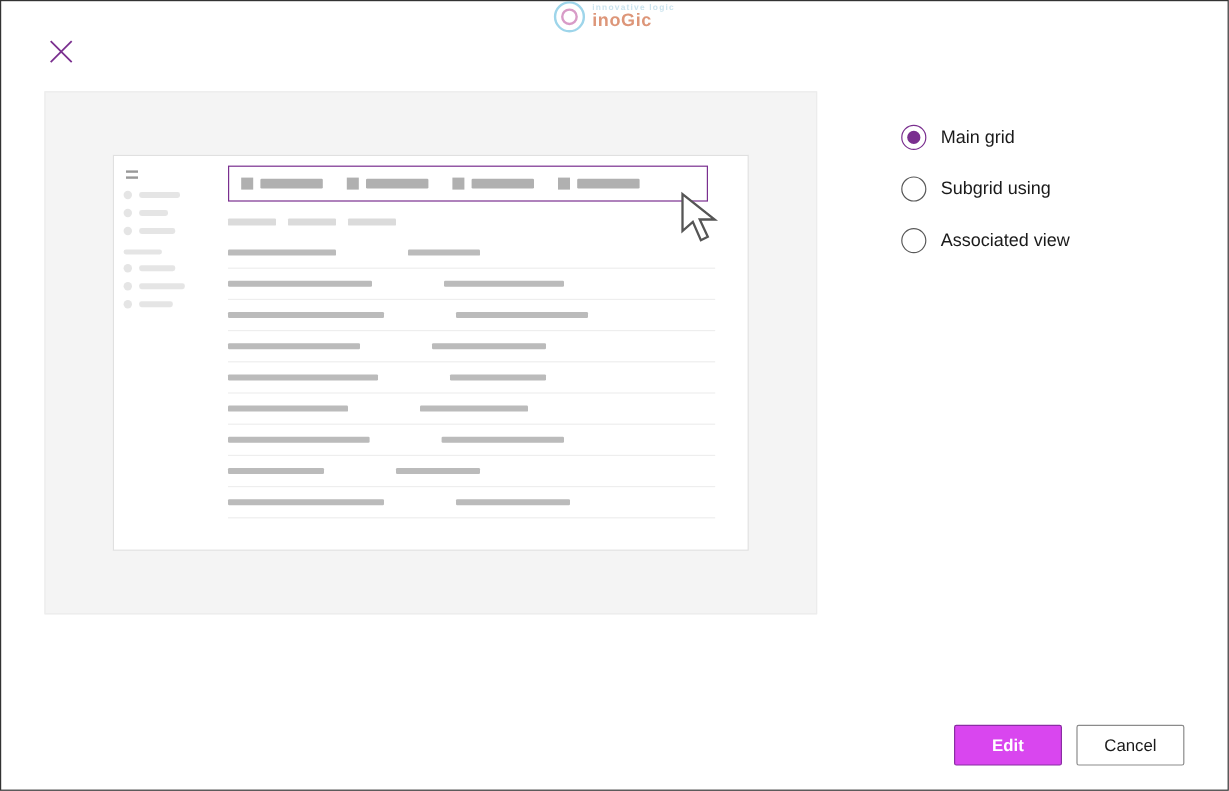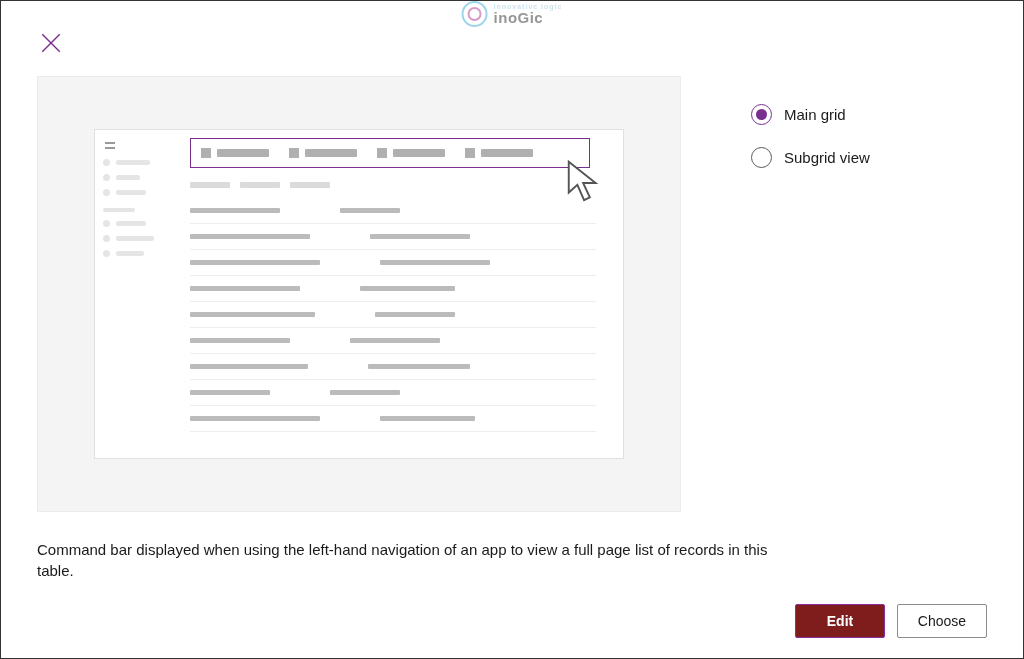--- a/index.html
+++ b/index.html
@@ -203,21 +203,21 @@
     }
     .btn {
       min-width: 90px;
       height: 34px;
       padding: 0 18px;
       font-size: 14px;
       cursor: pointer;
       border-radius: 2px;
     }
     .btn-primary {
-      background: #7f1d1d;
+      background: #d946ef;
       color: #fff;
       border: 1px solid #8a2da3;
       font-weight: 600;
     }
     .btn-secondary {
       background: #fff;
       color: #1a1a1a;
       border: 1px solid #8b8b8b;
     }
     
@@ -238,21 +238,21 @@
       border-radius: 50%;
       position: relative;
       display:flex;align-items:center;justify-content:center;
     }
     .wm-ring::after{
       content:"";
       width:10px;height:10px;border:2px solid #b84a9a;border-radius:50%;
     }
     .wm-text { display:flex;flex-direction:column;line-height:1; }
     .wm-text .t1 { font-size: 7px; letter-spacing: 1px; color:#a0cde0; font-weight:600;}
-    .wm-text .t2 { font-size: 15px; color:#404040; font-weight:700; letter-spacing:0.5px;}
+    .wm-text .t2 { font-size: 15px; color:#c2410c; font-weight:700; letter-spacing:0.5px;}
   </style>
 </head>
 <body>
 
 <div class="dialog">
 
   <div class="watermark">
     <div class="wm-ring"></div>
     <div class="wm-text">
       <span class="t1">innovative logic</span>
@@ -372,24 +372,27 @@
     </div>
 
     <div class="options">
 
       <div class="radio-row">
         <div class="radio selected"></div>
         <span class="radio-label">Main grid</span>
       </div>
       <div class="radio-row">
         <div class="radio"></div>
-        <span class="radio-label">Subgrid view</span>
+        <span class="radio-label">Subgrid using</span>
+      </div>
+      <div class="radio-row">
+        <div class="radio"></div>
+        <span class="radio-label">Associated view</span>
       </div>
     </div>
   </div>
 
-  <div class="description">Command bar displayed when using the left-hand navigation of an app to view a full page list of records in this table.</div>
 
   <div class="footer">
     <button class="btn btn-primary">Edit</button>
-    <button class="btn btn-secondary">Choose</button>
+    <button class="btn btn-secondary">Cancel</button>
   </div>
 </div>
 
 </body></html>

